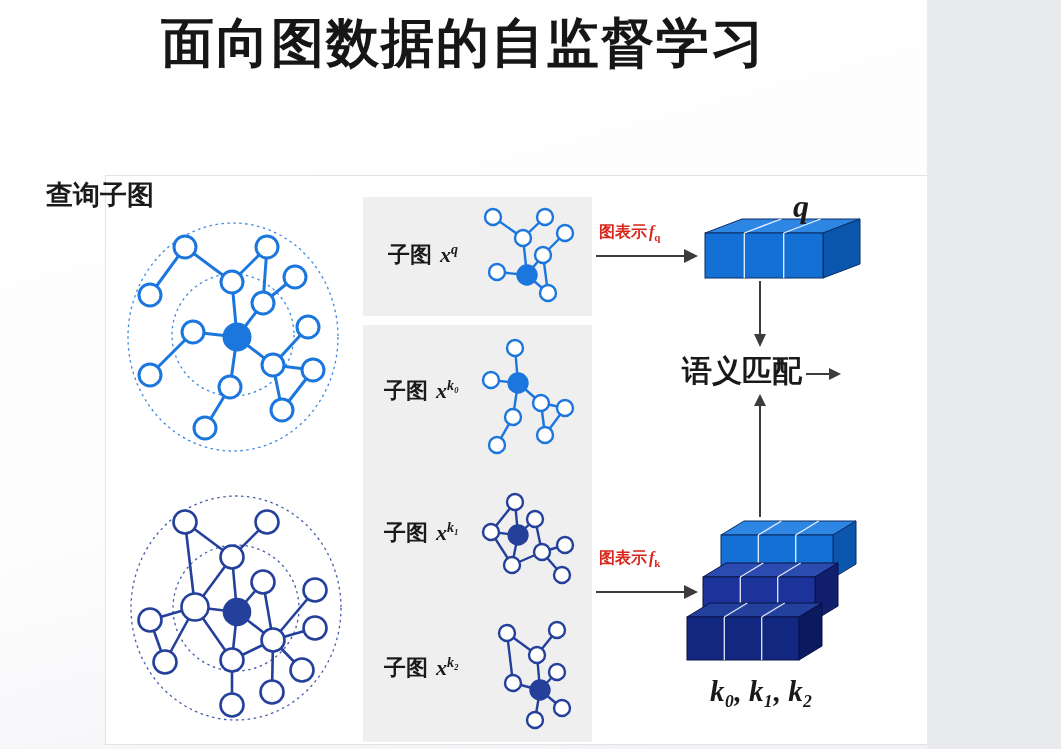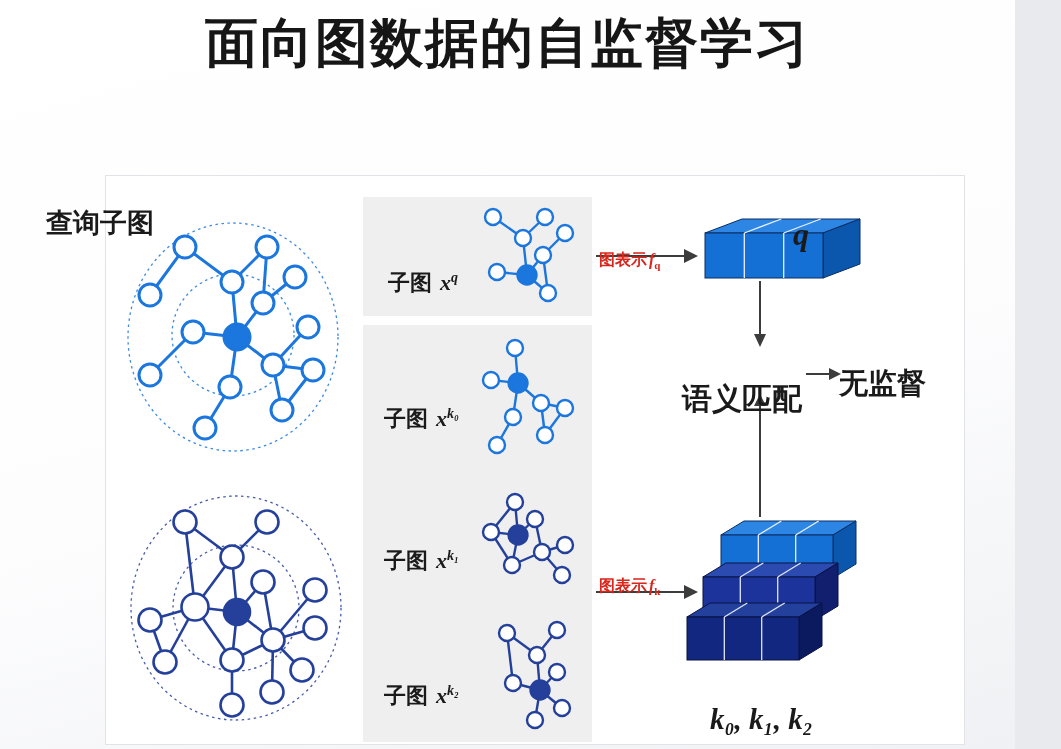--- a/index.html
+++ b/index.html
@@ -1,27 +1,27 @@
 <!DOCTYPE html>
 <html><head>
 <meta charset="utf-8">
 <style>
   html,body{margin:0;padding:0;}
   body{font-family:"Liberation Sans",sans-serif;background:#e9eaee;}
-  .slide{position:relative;width:1015px;height:749px;overflow:hidden;
+  .slide{position:relative;width:927px;height:749px;overflow:hidden;
          background:linear-gradient(165deg,#ffffff 0%,#fdfdfe 55%,#f0f1f4 100%);}
   .title{position:absolute;left:0;top:8px;width:100%;text-align:center;
          font-size:53px;font-weight:bold;color:#161616;letter-spacing:2px;}
   .panel{position:absolute;left:105px;top:175px;width:858px;height:568px;
          background:#ffffff;border:1px solid #e2e3e6;}
   .graybox{position:absolute;background:#efefef;}
   .box1{left:363px;top:197px;width:229px;height:119px;}
   .box2{left:363px;top:325px;width:229px;height:417px;}
   .overlay{position:absolute;left:0;top:0;}
-  .lbl{position:absolute;font-weight:bold;color:#1a1a1a;white-space:nowrap;margin-top:28px;}
+  .lbl{position:absolute;font-weight:bold;color:#1a1a1a;white-space:nowrap;}
   .side-label{font-size:27px;}
   .query-label{left:46px;top:177px;}
   .answer-label{left:43px;top:477px;}
   .sg-label{font-size:22px;}
   .sg-q{left:388px;top:240px;}
   .sg-k0{left:384px;top:376px;text-align:center;}
   .sg-k1{left:384px;top:518px;}
   .sg-k2{left:384px;top:653px;}
   .math-var{font-family:"Liberation Serif",serif;font-style:italic;font-weight:bold;margin-left:8px;}
   .math-sup{font-family:"Liberation Serif",serif;font-style:italic;font-weight:bold;font-size:14px;}
@@ -309,16 +309,15 @@
   </div>
   <div class="lbl enc-label enc-k">
     <span>图表示</span><span class="math-f">f</span><sub class="math-sub">k</sub>
   </div>
 
   <div class="lbl rep-q">q</div>
   <div class="lbl rep-k">k₀, k₁, k₂</div>
 
   <div class="lbl match-label">语义匹配</div>
   <div class="lbl objective">
-    <div>无监督</div>
   </div>
 
 </div>
 
 </body></html>

